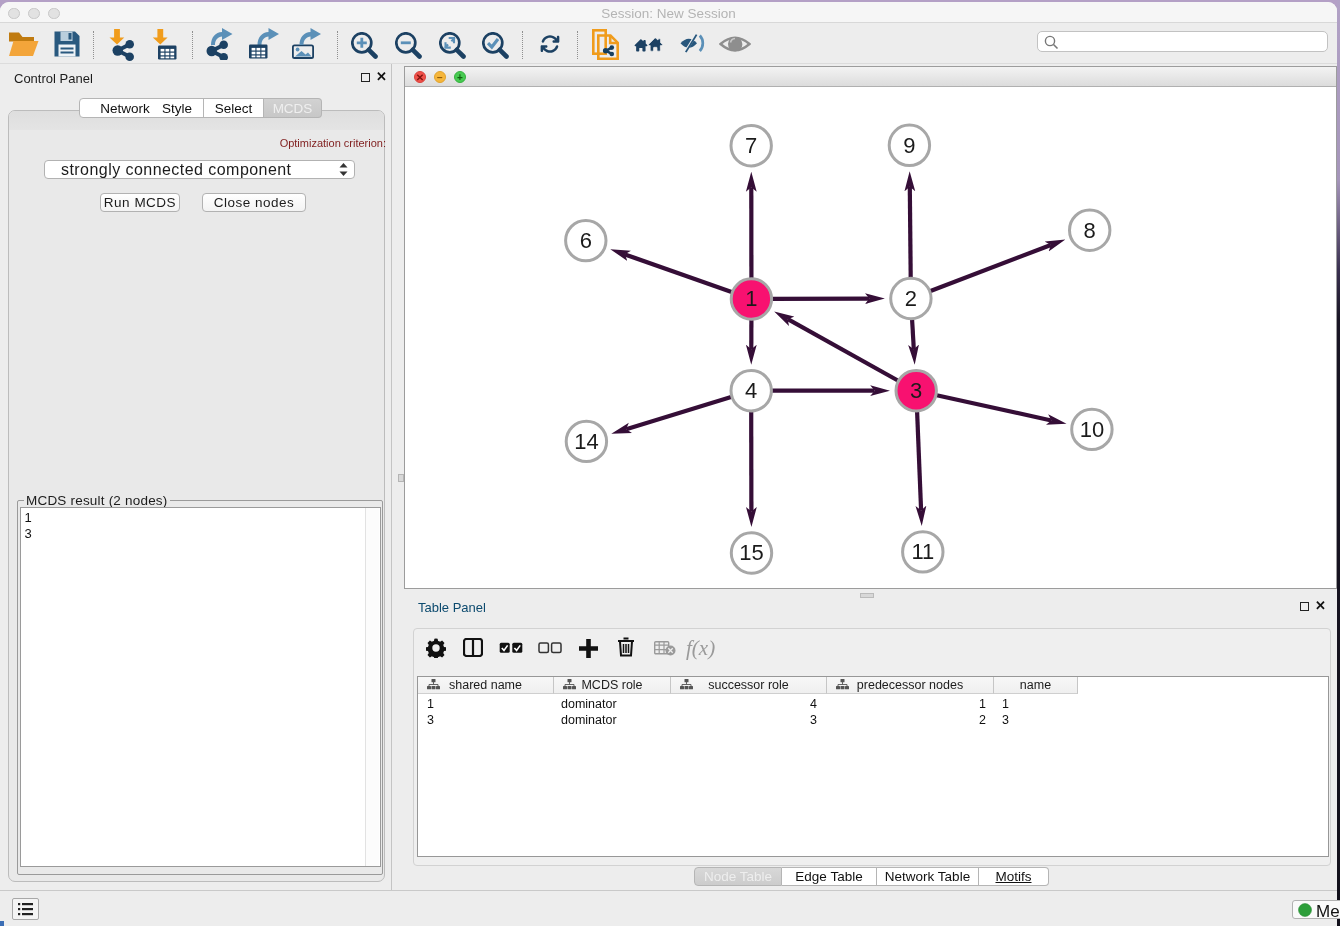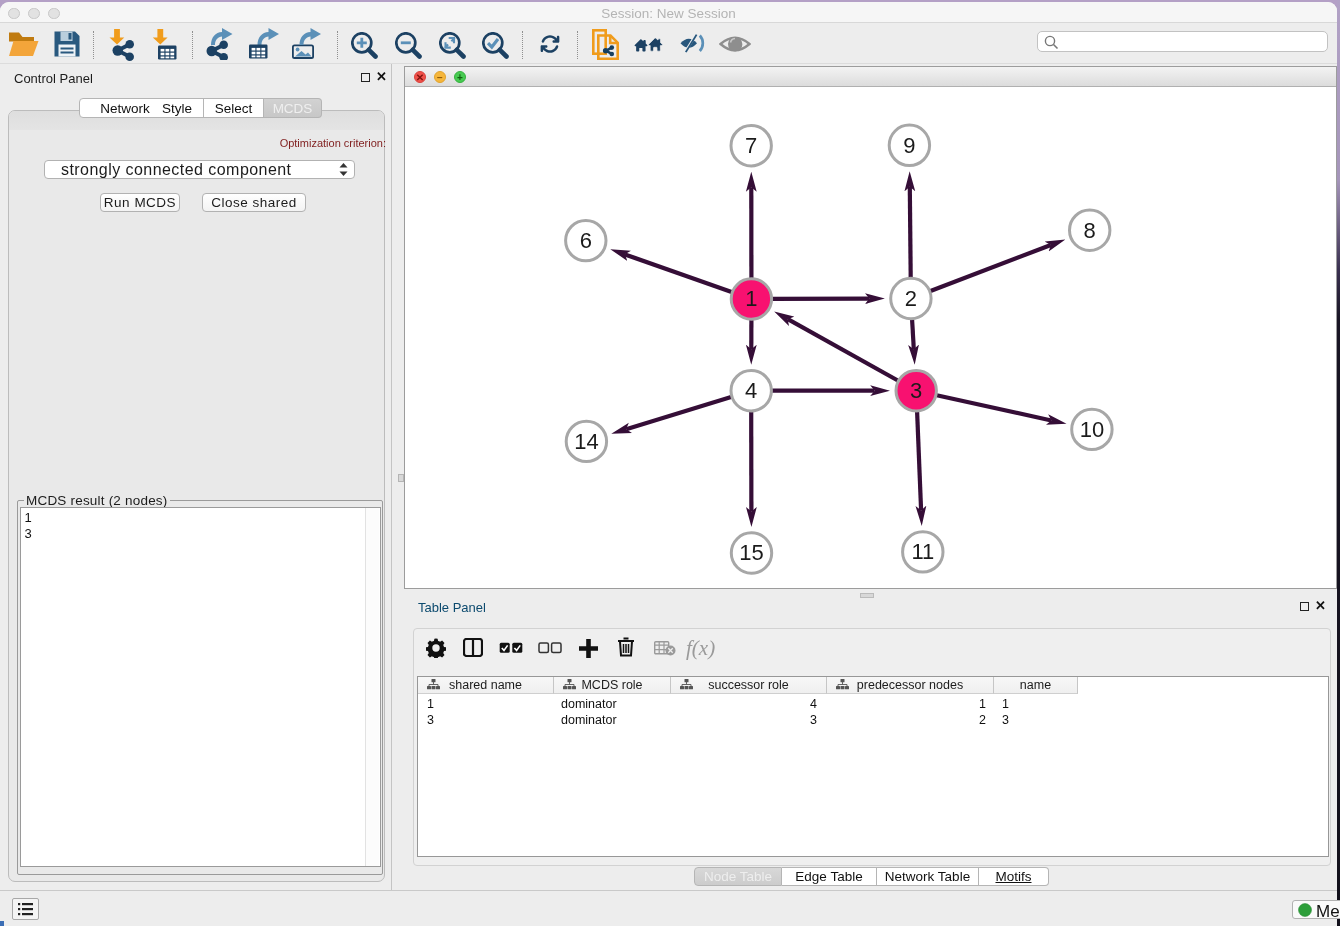--- a/index.html
+++ b/index.html
@@ -234,21 +234,21 @@
   <div class="tab" style="left:204px; width:60px; border-left:none;">Select</div>
   <div class="tab" style="left:264px; width:58px; border-left:none; border-radius:0 4px 4px 0; background:linear-gradient(#d2d2d2,#c7c7c7); color:#efefef;">MCDS</div>
   <div class="abs" id="opt-label">Optimization criterion:</div>
   <div class="abs" id="opt-select">strongly connected component
     <svg width="9" height="13" viewBox="0 0 9 13" style="position:absolute; right:6px; top:2px;">
       <path d="M4.5 0 L8.5 4.5 L0.5 4.5 Z" fill="#333"></path>
       <path d="M4.5 13 L8.5 8.5 L0.5 8.5 Z" fill="#333"></path>
     </svg>
   </div>
   <div class="btn" style="left:80px; top:193px; width:80px;margin-left:20px;">Run MCDS</div>
-  <div class="btn" style="left:202px; top:193px; width:104px;">Close shared</div>
+  <div class="btn" style="left:202px; top:193px; width:104px;">Close nodes</div>
   <div class="abs" id="fieldset"></div>
   <div class="abs" id="fieldset-label">MCDS result (2 nodes)</div>
   <div class="abs" id="mcds-text">1<br>3</div>
   <div class="abs" id="mcds-sb"></div>
   <div class="abs" id="cp-border"></div>
   <div class="abs" id="net-win">
     <div class="abs" id="net-tb">
       <div class="tl2" style="left:9px; background:#f0514a; border:1px solid #d8423c; color:#7c120d;">✕</div>
       <div class="tl2" style="left:29px; background:#f6b63b; border:1px solid #e0a32e; color:#8d5808;">−</div>
       <div class="tl2" style="left:49px; background:#47ca51; border:1px solid #35b13f; color:#10600f;">+</div>

